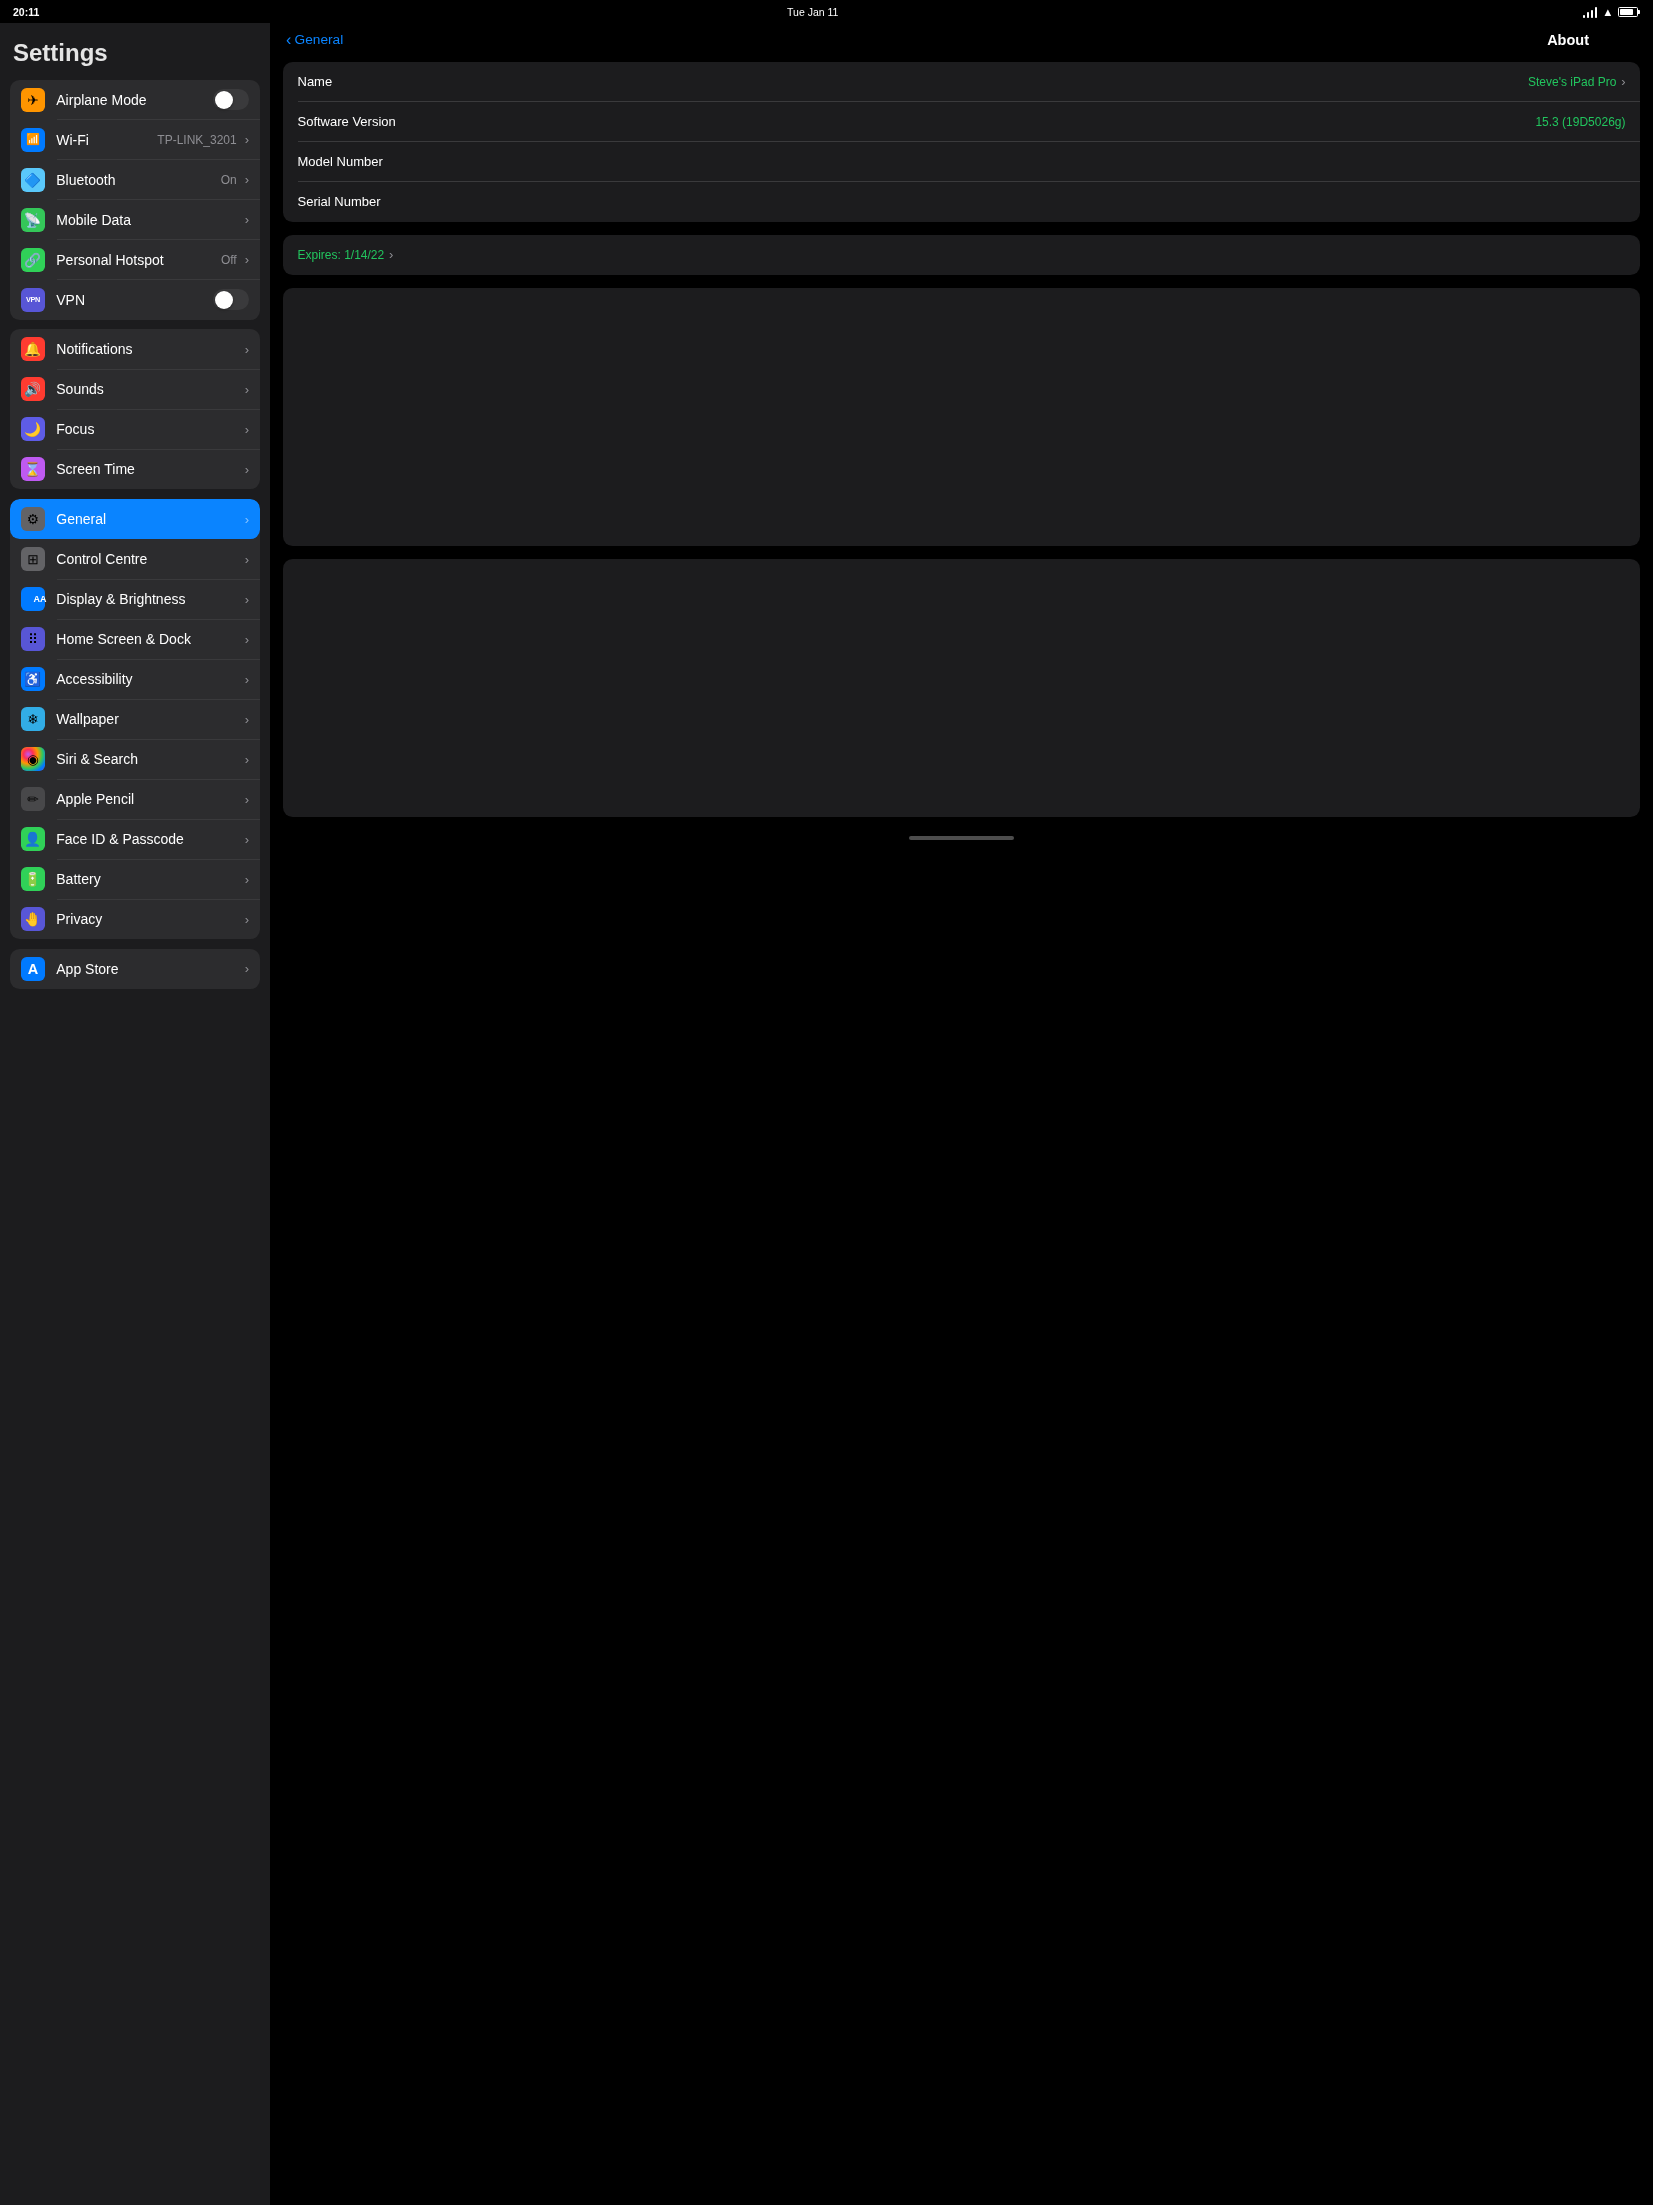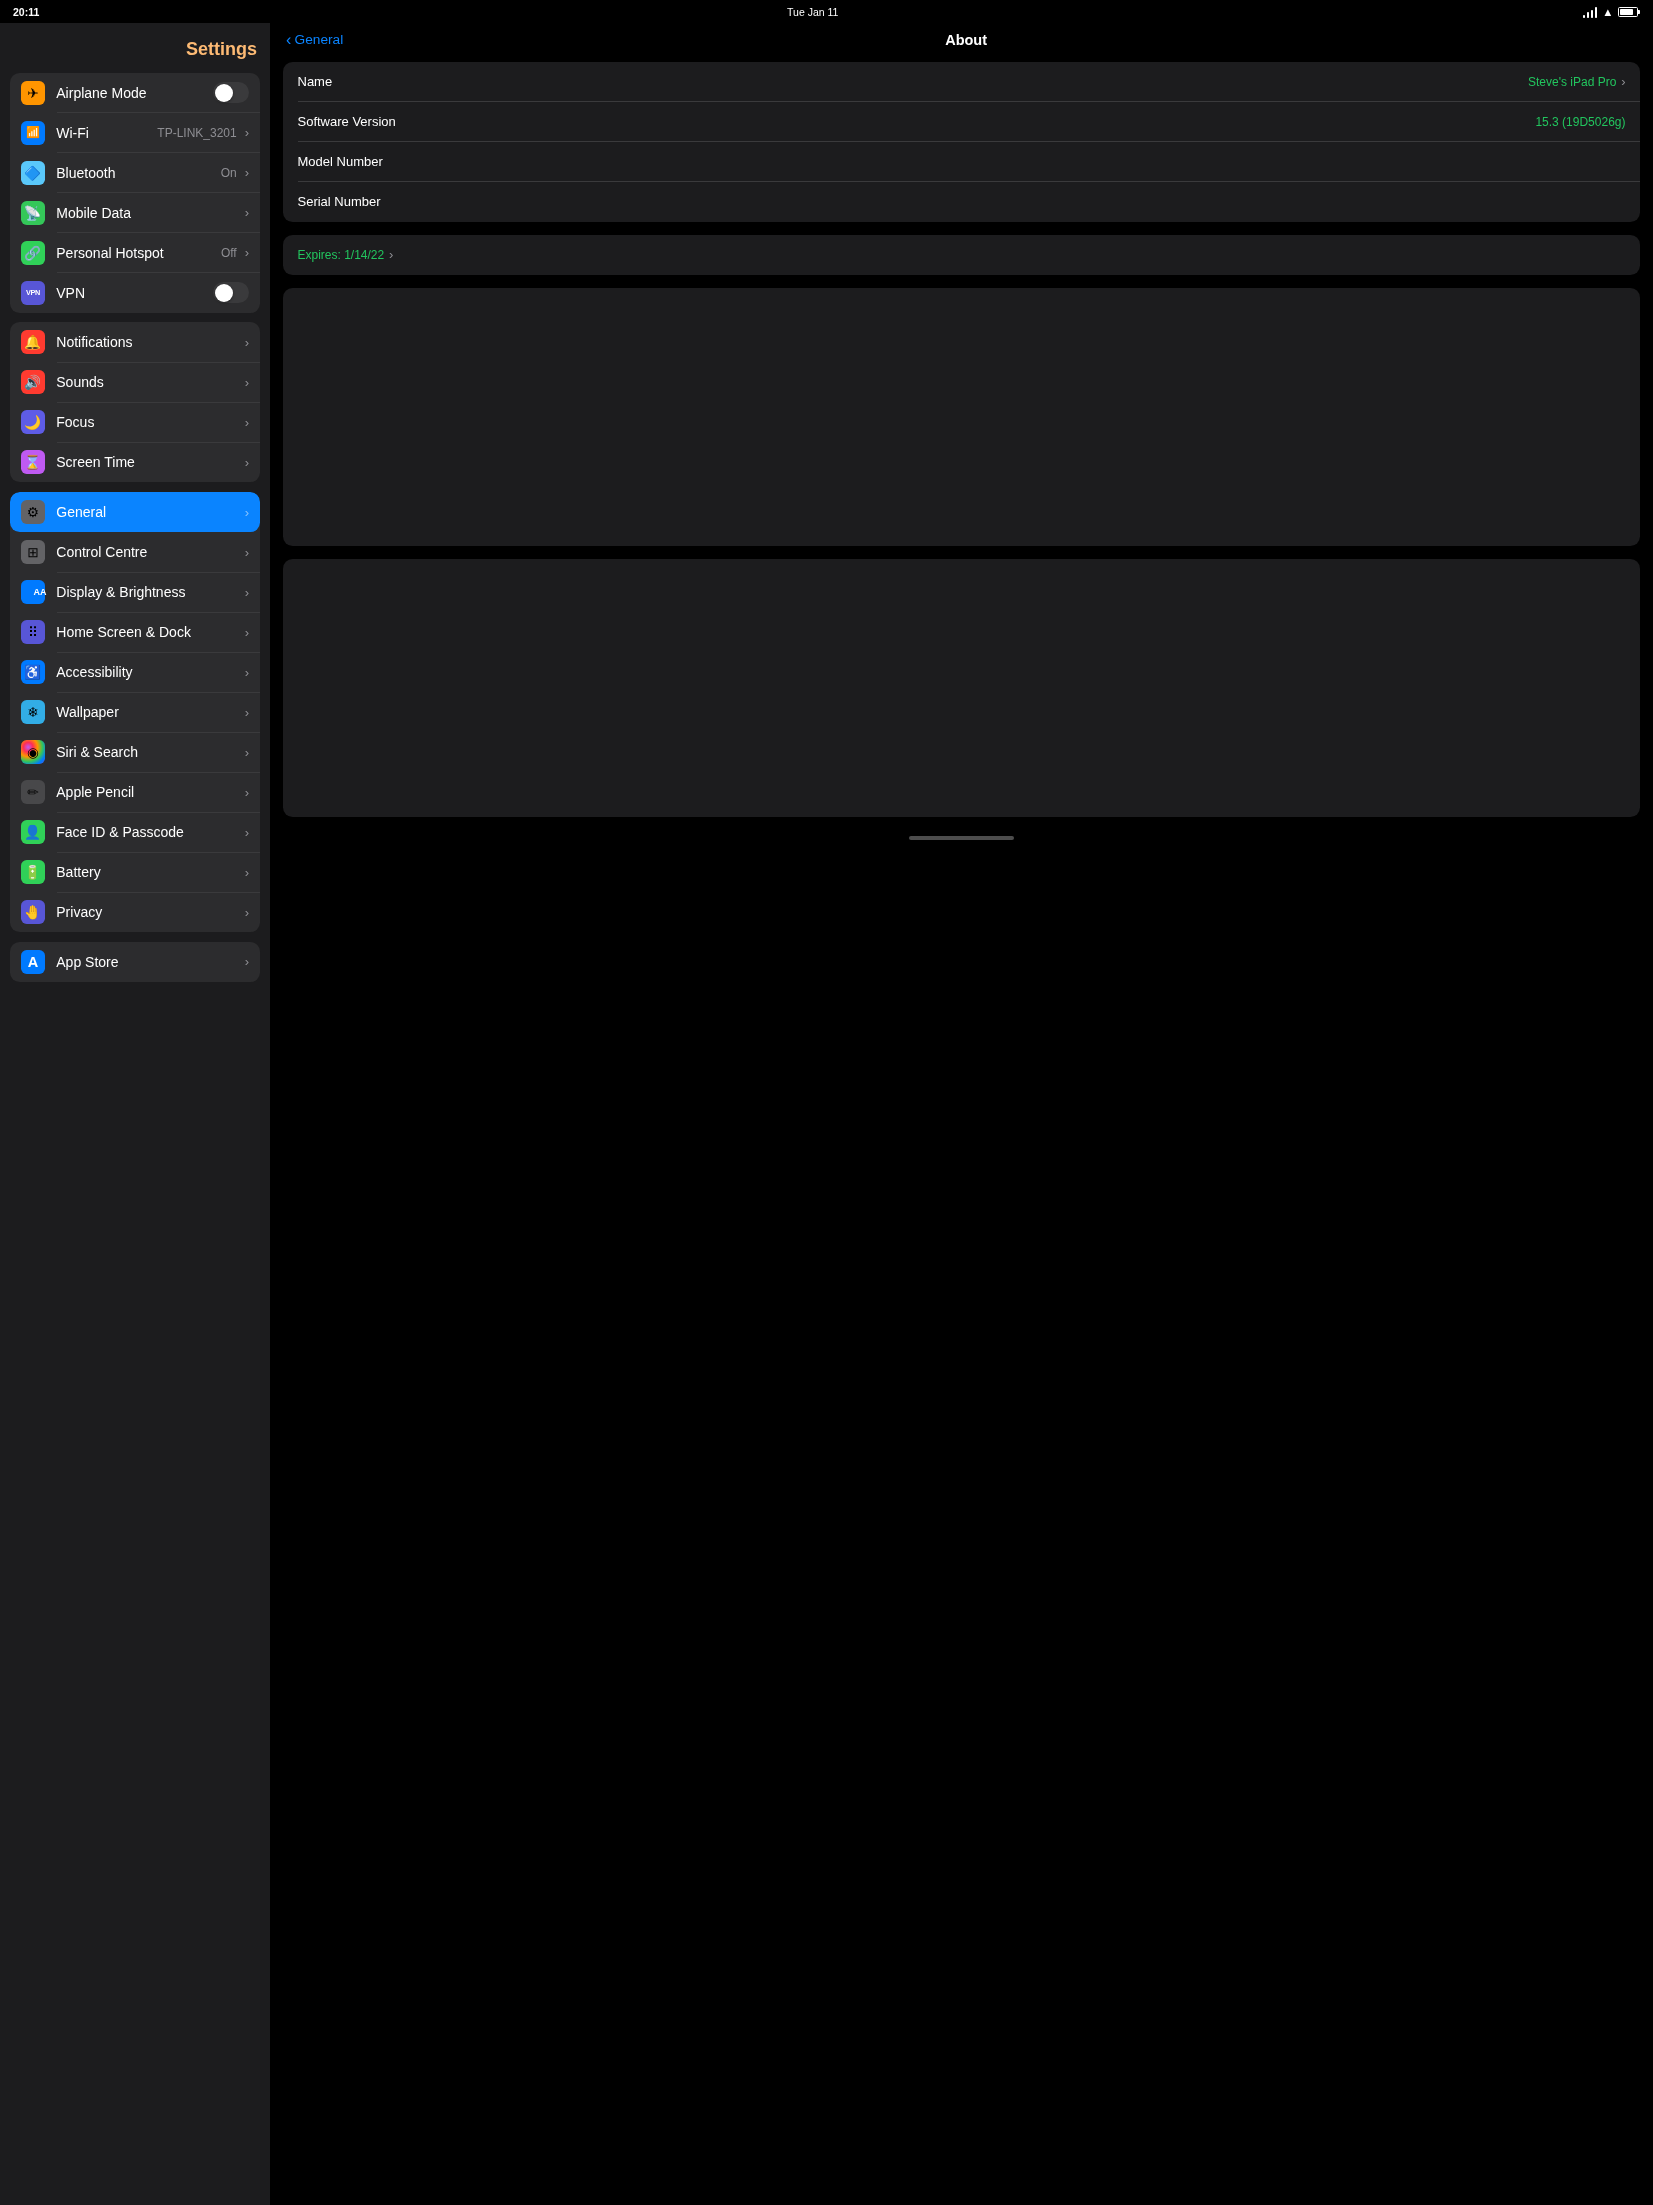--- a/index.html
+++ b/index.html
@@ -85,24 +85,24 @@
     .sidebar {
       width: 270px;
       background: #1c1c1e;
       overflow-y: auto;
       flex-shrink: 0;
       padding: 9.7px 0;
     }
     .sidebar::-webkit-scrollbar { display: none; }
 
     .sidebar-title {
-      color: #fdba74;
-      font-size: 18px;
+      color: #e5e5e5;
+      font-size: 24px;
       font-weight: 700;
-      text-align: right;
+      text-align: left;
       padding: 6.5px 13px 13px;
     }
 
     .sidebar-group {
       background: #2c2c2e;
       border-radius: 9.7px;
       margin: 0 9.7px 9.7px;
       overflow: hidden;
     }
 
@@ -198,21 +198,21 @@
       gap: 3.2px;
       cursor: pointer;
     }
     .right-back-chevron {
       font-size: 16px;
       font-weight: 300;
       color: #0a84ff;
     }
     .right-title {
       flex: 1;
-      text-align: center;
+      text-align: right;
       color: #fff;
       font-size: 14.5px;
       font-weight: 600;
       margin-right: 48px;
     }
 
     .info-group {
       background: #1c1c1e;
       border-radius: 9.7px;
       margin: 0 13px 13px;

